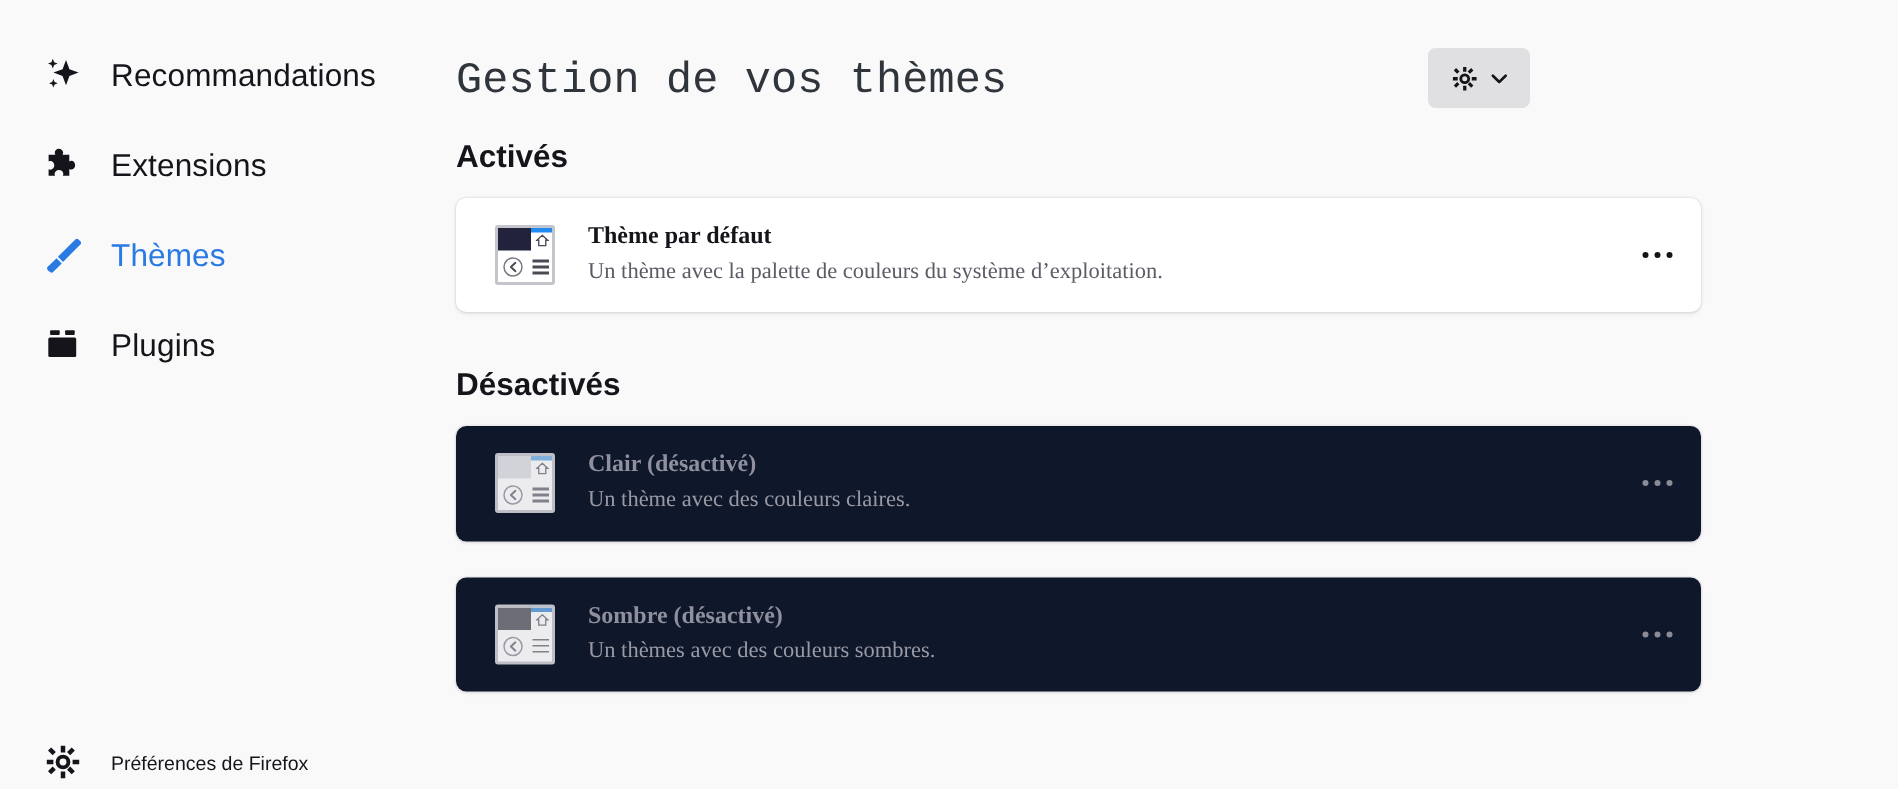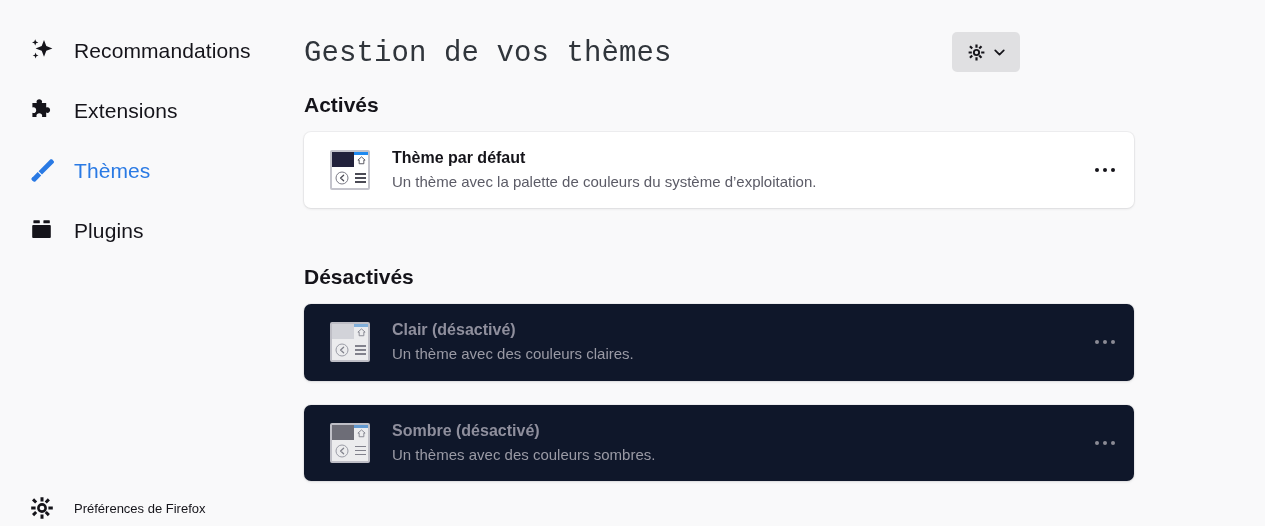--- a/index.html
+++ b/index.html
@@ -129,21 +129,20 @@
   .section-heading {
     font-size: 21px;
     font-weight: bold;
     color: #15141a;
     margin: 0;
     padding: 0 0 17px 0;
     line-height: 1;
   }
   .section-heading.second {
     padding-top: 38px;
-    margin-top: 20px;
   }
 
   .card {
     width: 830px;
     background: #ffffff;
     border-radius: 7px;
     box-shadow: 0 1px 3px rgba(12, 12, 13, 0.09), 0 0 0 1px rgba(12, 12, 13, 0.04);
     box-sizing: border-box;
     position: relative;
     padding: 18px 0 18px 26px;
@@ -164,20 +163,21 @@
     flex: 0 0 40px;
     width: 40px;
     height: 40px;
     position: relative;
   }
   .card-text {
     display: flex;
     flex-direction: column;
     justify-content: flex-end;
     gap: 7px;
+    font-family: Liberation Serif, serif;
   }
   .card-name {
     font-size: 16px;
     font-weight: bold;
     color: #15141a;
     line-height: 1;
   }
   .card-desc {
     font-size: 15px;
     color: #5b5b66;

